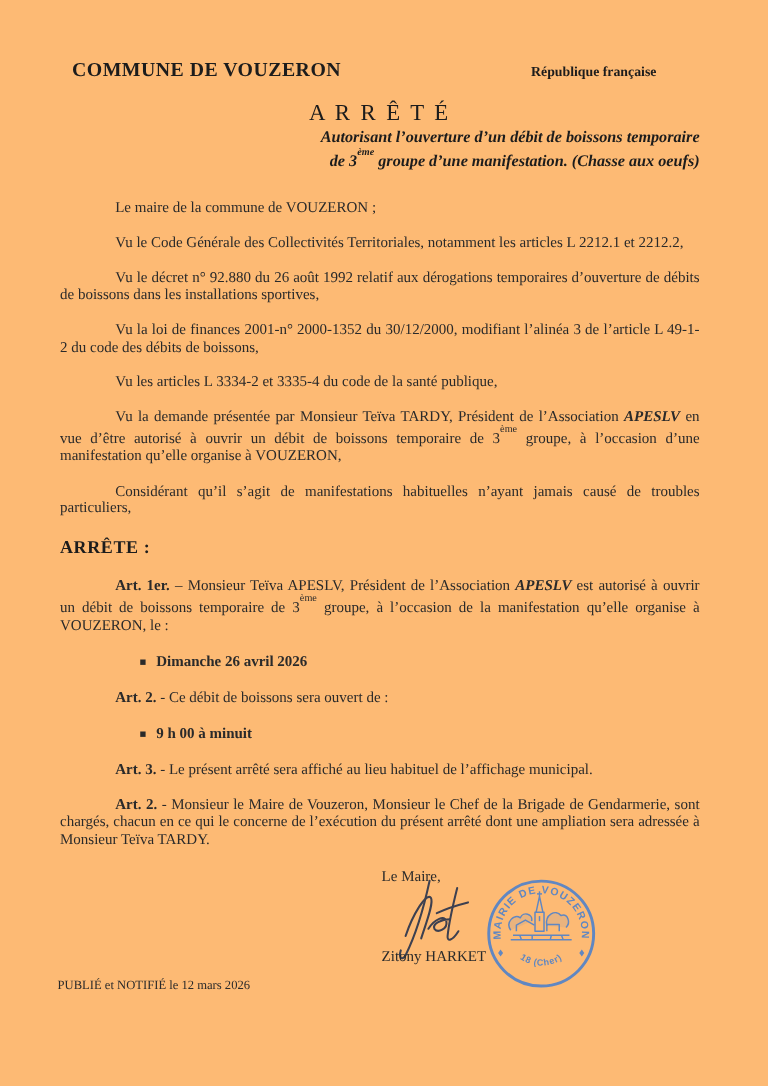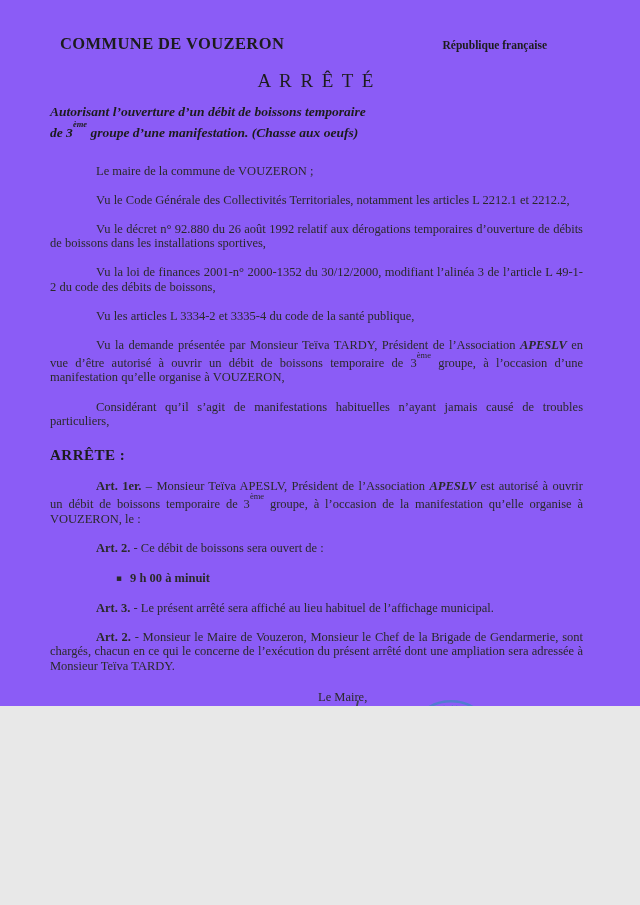--- a/index.html
+++ b/index.html
@@ -1,31 +1,31 @@
 <!DOCTYPE html>
 <html><head>
 <meta charset="utf-8">
 <style>
   html,body { margin:0; padding:0; background:#e8e8e8; }
   .page {
     position:relative;
-    width:640px; height:706px;
+    width:640px; height:905px;
     margin:0 auto;
-    background:#8b5cf6;
+    background:#fdba74;
     font-family:"Liberation Serif", serif;
     color:#2a2a2a;
     box-sizing:border-box;
-    padding:34px 57px 0 50px;
+    padding:48px 57px 0 50px;
     overflow:hidden;
   }
   .header-row { display:flex; justify-content:space-between; align-items:baseline; }
   .commune { font-size:16.5px; font-weight:bold; letter-spacing:0.4px; color:#1c1c1c; margin-left:10px; }
   .republique { font-size:11.5px; font-weight:bold; color:#1c1c1c; margin-right:36px; }
   .title-main { text-align:center; font-size:19px; font-weight:normal; letter-spacing:2px; color:#1c1c1c; margin-top:16px; }
-  .subtitle { text-align:left; font-size:13.5px; font-weight:bold; font-style:italic; line-height:16px; color:#1c1c1c; margin-top:12px; }
+  .subtitle { text-align:right; font-size:13.5px; font-weight:bold; font-style:italic; line-height:16px; color:#1c1c1c; margin-top:0; }
   .subtitle sup, .p sup { font-size:8.5px; position:relative; top:-4px; font-style:inherit; }
   .p {
     font-size:12.5px; line-height:14.2px;
     text-align:justify; text-indent:46px;
     margin:15px 0 0 0;
   }
   .p.first { margin-top:23px; }
   .bold { font-weight:bold; }
   .boldital { font-weight:bold; font-style:italic; }
   .arrete-heading { text-align:left; font-size:15px; font-weight:bold; letter-spacing:0.5px; color:#1c1c1c; margin:19px 0 3px 0; }
@@ -61,20 +61,21 @@
   <p class="p">Vu le décret n° 92.880 du 26 août 1992 relatif aux dérogations temporaires d’ouverture de débits de boissons dans les installations sportives,</p>
   <p class="p">Vu la loi de finances 2001-n° 2000-1352 du 30/12/2000, modifiant l’alinéa 3 de l’article L 49-1-2 du code des débits de boissons,</p>
   <p class="p">Vu les articles L 3334-2 et 3335-4 du code de la santé publique,</p>
   <p class="p"><span>Vu la demande présentée par Monsieur Teïva TARDY, Président de l’Association </span><span class="boldital">APESLV</span><span> en vue d’être autorisé à ouvrir un débit de boissons temporaire de 3</span><sup>ème</sup><span> groupe, à l’occasion d’une manifestation qu’elle organise à VOUZERON,</span></p>
   <p class="p">Considérant qu’il s’agit de manifestations habituelles n’ayant jamais causé de troubles particuliers,</p>
 
   <div class="arrete-heading">ARRÊTE :</div>
 
   <p class="p"><span class="bold">Art. 1er.</span><span> – Monsieur Teïva APESLV, Président de l’Association </span><span class="boldital">APESLV</span><span> est autorisé à ouvrir un débit de boissons temporaire de 3</span><sup>ème</sup><span> groupe, à l’occasion de la manifestation qu’elle organise à VOUZERON, le :</span></p>
 
+  <div class="bullet-line"><span class="bullet-glyph">▪</span><span>Dimanche 26 avril 2026</span></div>
 
   <p class="p"><span class="bold">Art. 2.</span><span> - Ce débit de boissons sera ouvert de :</span></p>
 
   <div class="bullet-line"><span class="bullet-glyph">▪</span><span>9 h 00 à minuit</span></div>
 
   <p class="p"><span class="bold">Art. 3.</span><span> - Le présent arrêté sera affiché au lieu habituel de l’affichage municipal.</span></p>
 
   <p class="p"><span class="bold">Art. 2.</span><span> - Monsieur le Maire de Vouzeron, Monsieur le Chef de la Brigade de Gendarmerie, sont chargés, chacun en ce qui le concerne de l’exécution du présent arrêté dont une ampliation sera adressée à Monsieur Teïva TARDY.</span></p>
 
   <div class="sig-block">

